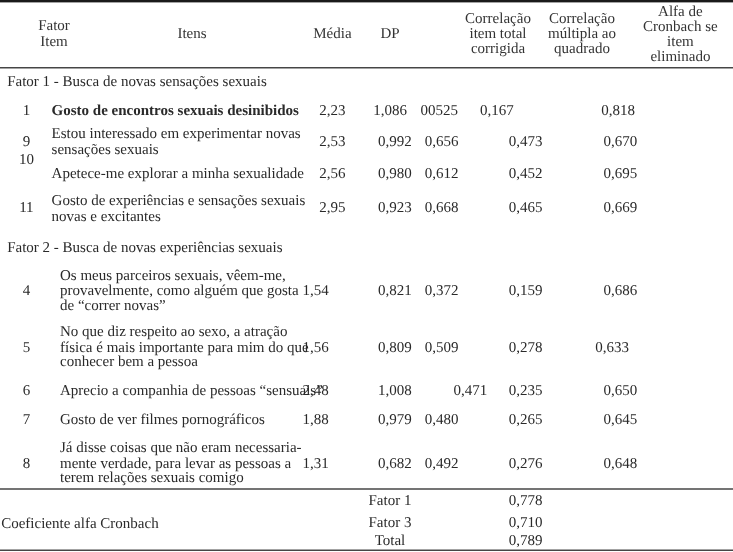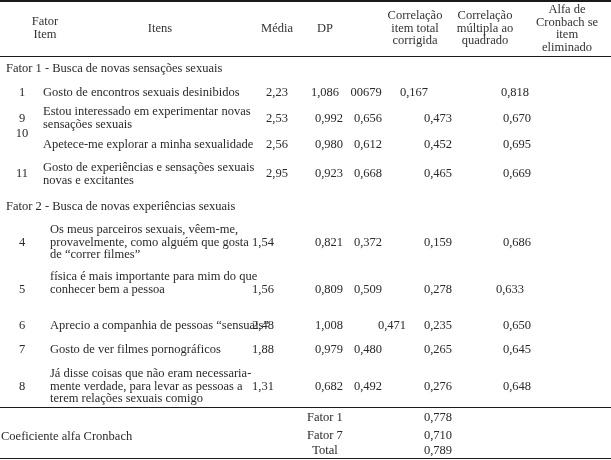--- a/index.html
+++ b/index.html
@@ -50,26 +50,26 @@
       <div>Cronbach se</div>
       <div>item</div>
       <div>eliminado</div>
     </div>
   </div>
 
   <div class="abs factor-title" style="left:6px;top:62px;">Fator 1 - Busca de novas sensações sexuais</div>
 
   <div>
     <div class="abs num c" style="left:10px;top:86px;width:24px;">1</div>
-    <div class="abs item" style="left:43px;top:86px;">
+    <div class="abs item" style="left:43px;top:86px;font-weight:bold;">
       <div>Gosto de encontros sexuais desinibidos</div>
     </div>
     <div class="abs num c" style="left:255px;top:86px;width:44px;">2,23</div>
     <div class="abs num c" style="left:300px;top:86px;width:50px;">1,086</div>
-    <div class="abs num c" style="left:340px;top:86px;width:52px;">00679</div>
+    <div class="abs num c" style="left:340px;top:86px;width:52px;">00525</div>
     <div class="abs num c" style="left:388px;top:86px;width:52px;">0,167</div>
     <div class="abs num c" style="left:489px;top:86px;width:52px;">0,818</div>
   </div>
 
   <div>
     <div class="abs num c" style="left:10px;top:112px;width:24px;">9</div>
     <div class="abs item" style="left:43px;top:105px;">
       <div>Estou interessado em experimentar novas</div>
       <div>sensações sexuais</div>
     </div>
@@ -105,32 +105,33 @@
     <div class="abs num c" style="left:491px;top:167px;width:52px;">0,669</div>
   </div>
 
   <div class="abs factor-title" style="left:6px;top:200px;">Fator 2 - Busca de novas experiências sexuais</div>
 
   <div>
     <div class="abs num c" style="left:10px;top:236px;width:24px;">4</div>
     <div class="abs item" style="left:50px;top:223px;">
       <div>Os meus parceiros sexuais, vêem-me,</div>
       <div>provavelmente, como alguém que gosta</div>
-      <div>de “correr filmes”</div>
+      <div>de “correr novas”</div>
     </div>
     <div class="abs num c" style="left:241px;top:236px;width:44px;">1,54</div>
     <div class="abs num c" style="left:304px;top:236px;width:50px;">0,821</div>
     <div class="abs num c" style="left:342px;top:236px;width:52px;">0,372</div>
     <div class="abs num c" style="left:412px;top:236px;width:52px;">0,159</div>
     <div class="abs num c" style="left:491px;top:236px;width:52px;">0,686</div>
   </div>
 
   <div>
     <div class="abs num c" style="left:10px;top:283px;width:24px;">5</div>
     <div class="abs item" style="left:50px;top:270px;">
+      <div>No que diz respeito ao sexo, a atração</div>
       <div>física é mais importante para mim do que</div>
       <div>conhecer bem a pessoa</div>
     </div>
     <div class="abs num c" style="left:241px;top:283px;width:44px;">1,56</div>
     <div class="abs num c" style="left:304px;top:283px;width:50px;">0,809</div>
     <div class="abs num c" style="left:342px;top:283px;width:52px;">0,509</div>
     <div class="abs num c" style="left:412px;top:283px;width:52px;">0,278</div>
     <div class="abs num c" style="left:484px;top:283px;width:52px;">0,633</div>
   </div>
 
@@ -172,21 +173,21 @@
     <div class="abs num c" style="left:491px;top:380px;width:52px;">0,648</div>
   </div>
 
   <div class="abs" style="left:1px;top:430px;">Coeficiente alfa Cronbach</div>
 
   <div>
     <div class="abs c" style="left:300px;top:411px;width:50px;">Fator 1</div>
     <div class="abs c" style="left:412px;top:411px;width:52px;">0,778</div>
   </div>
   <div>
-    <div class="abs c" style="left:300px;top:429px;width:50px;">Fator 7</div>
+    <div class="abs c" style="left:300px;top:429px;width:50px;">Fator 3</div>
     <div class="abs c" style="left:412px;top:429px;width:52px;">0,710</div>
   </div>
   <div>
     <div class="abs c" style="left:300px;top:444px;width:50px;">Total</div>
     <div class="abs c" style="left:412px;top:444px;width:52px;">0,789</div>
   </div>
 
 </div>
 
 </body></html>

